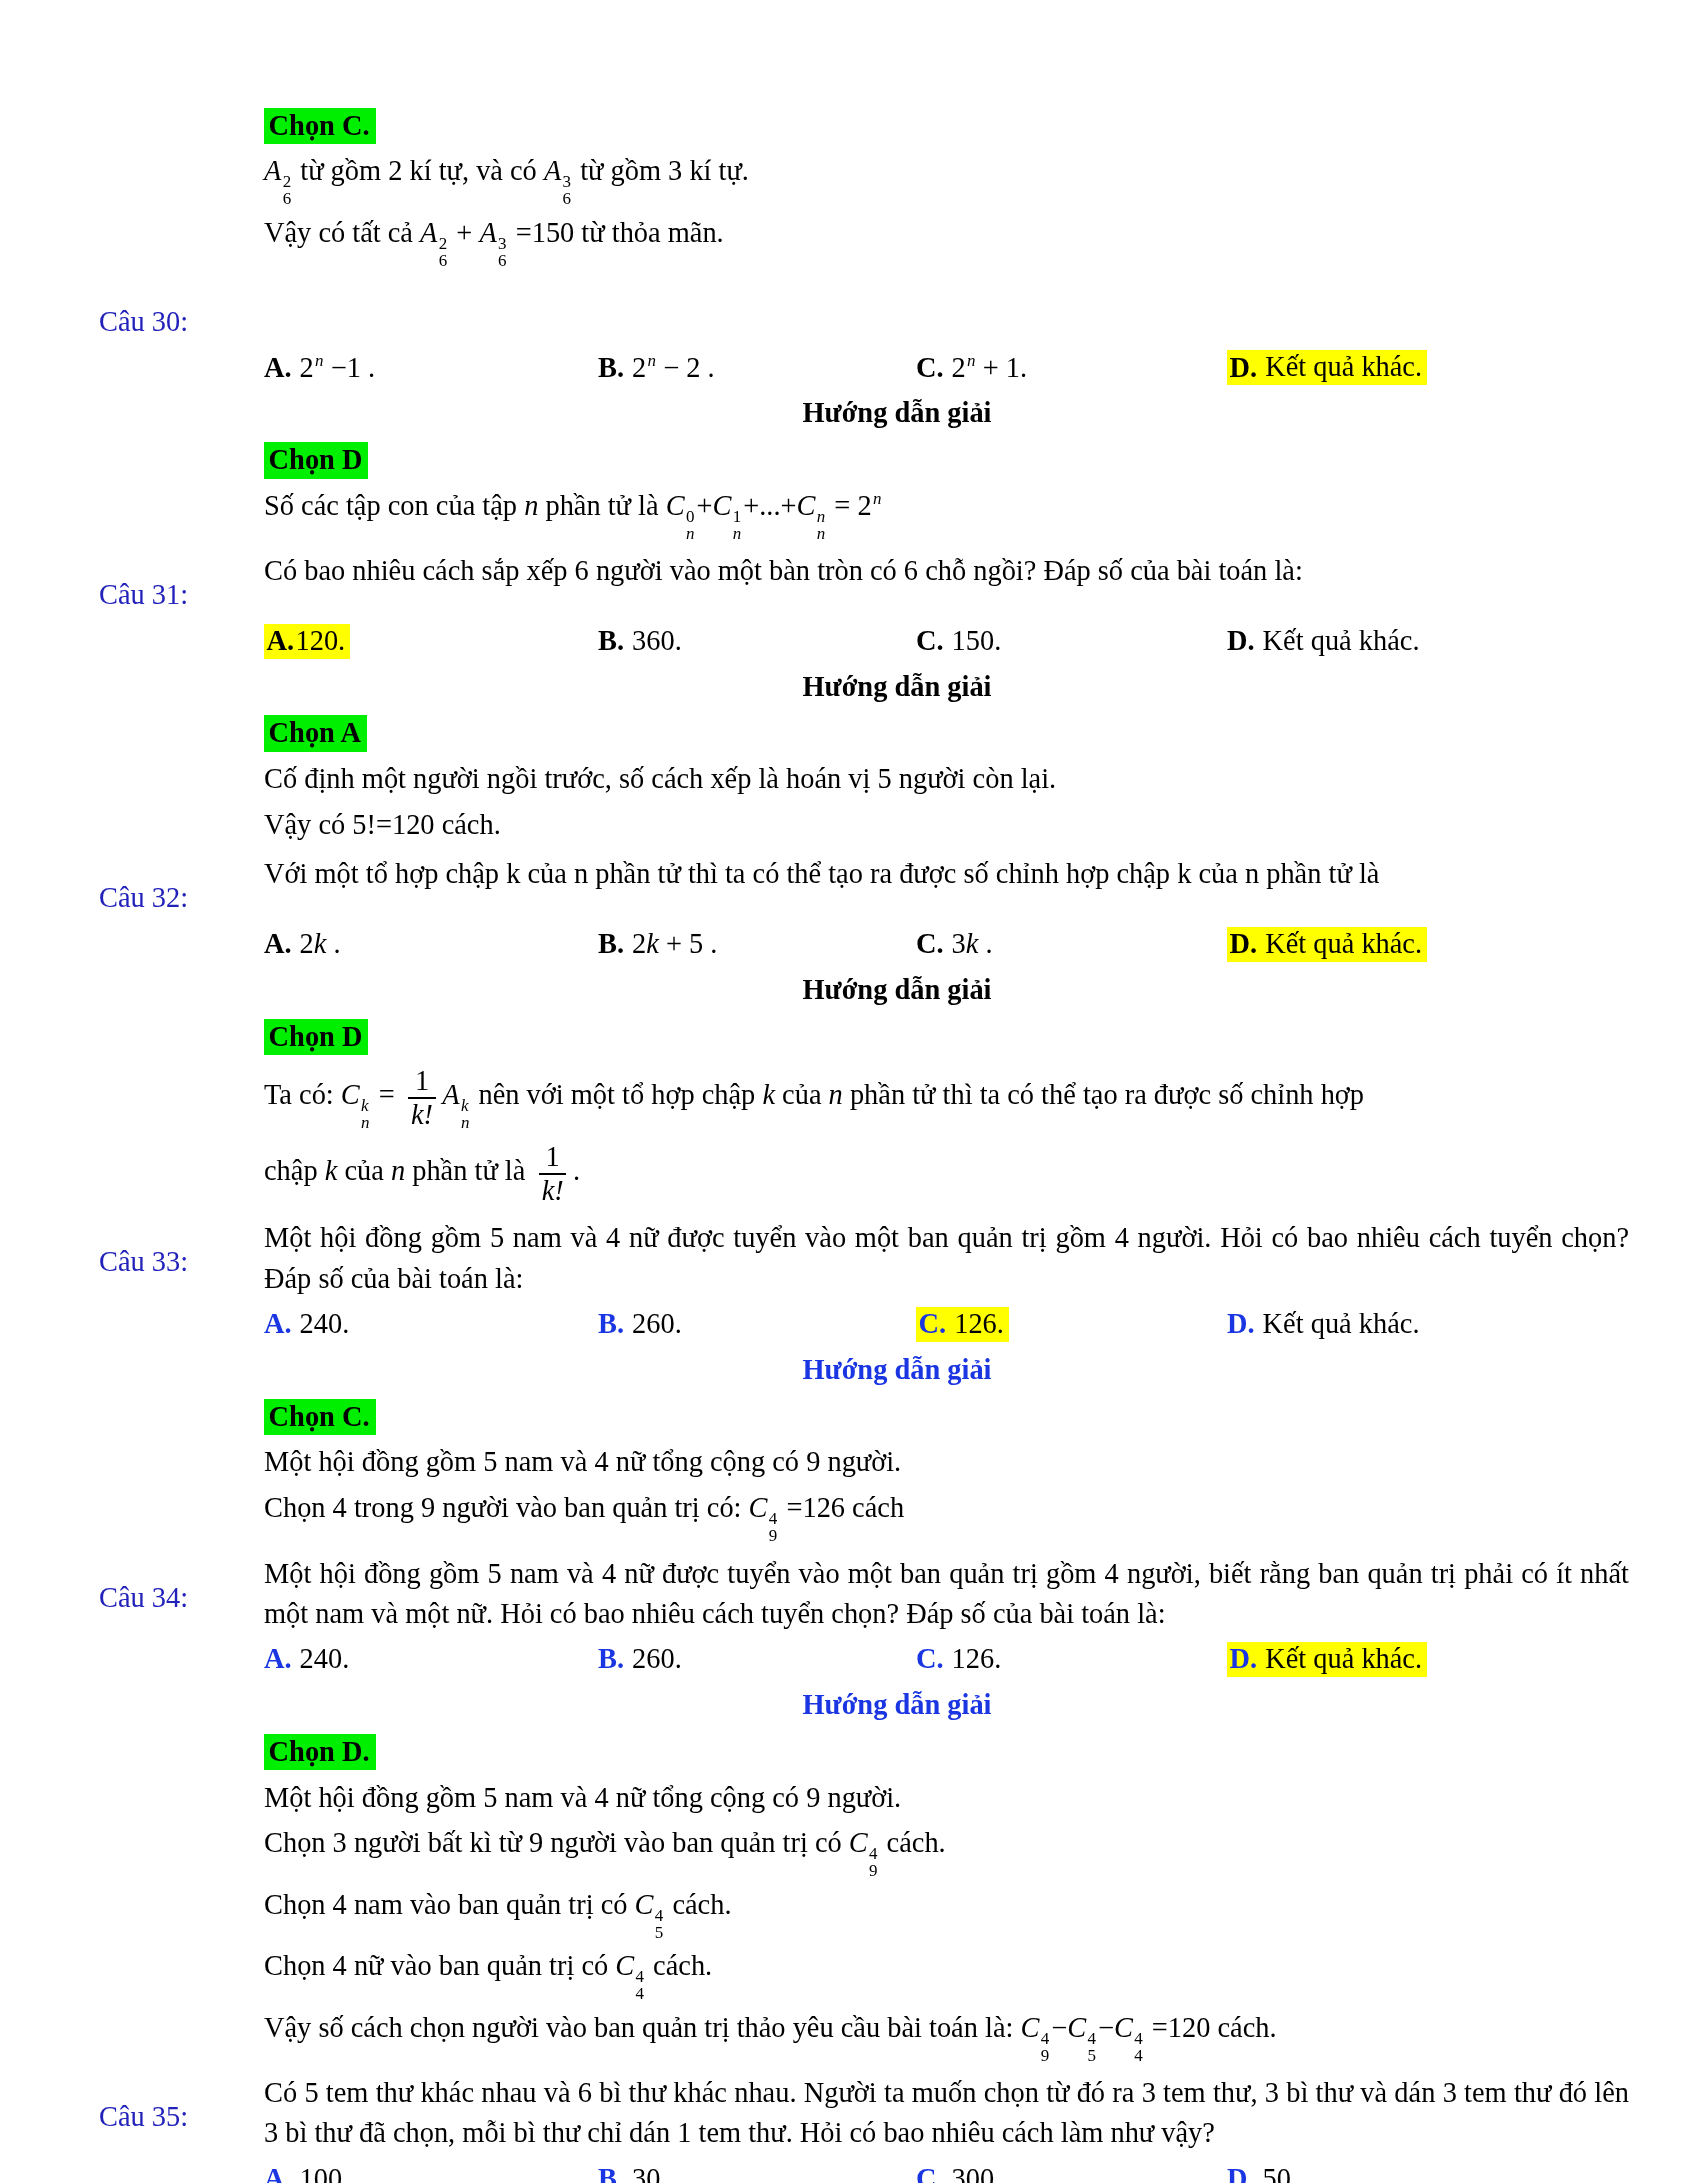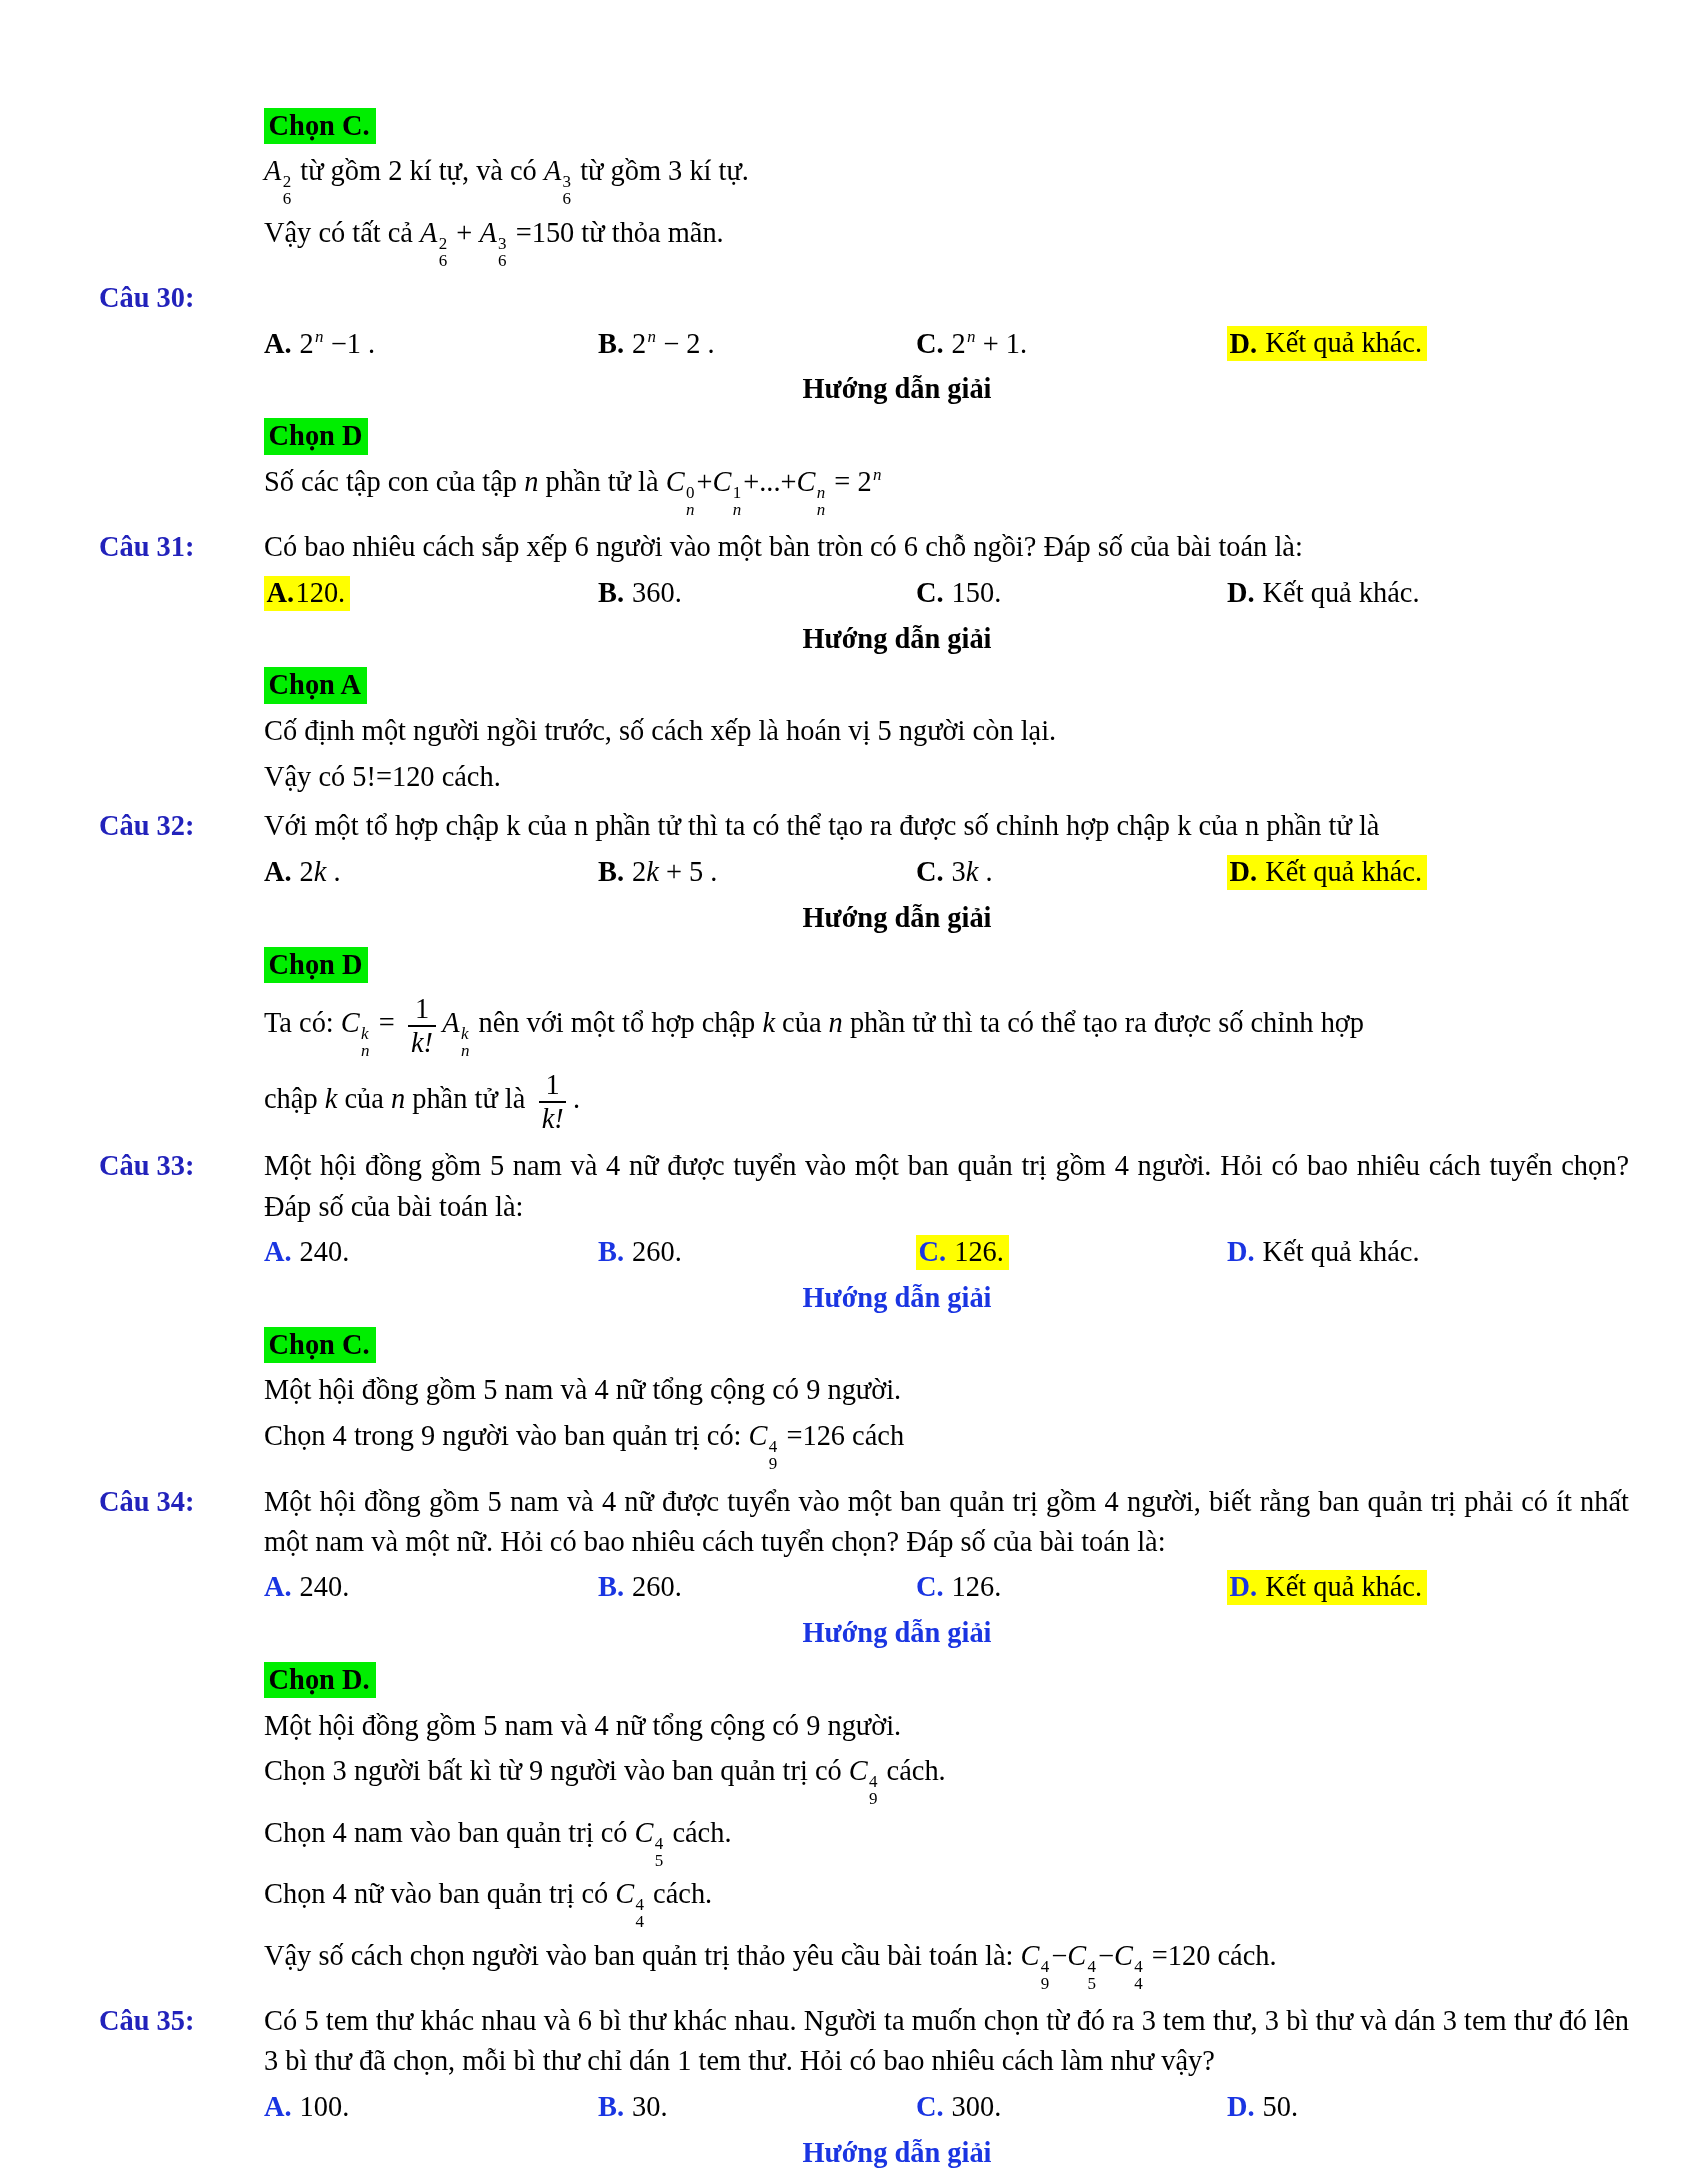--- a/index.html
+++ b/index.html
@@ -10,21 +10,21 @@
     --hl-yellow:#ffff00;
     --ink:#000000;
     --paper:#ffffff;
   }
   html,body{margin:0;padding:0;width:1687px;height:2183px;background:var(--paper);overflow:hidden;}
   body{font-family:"Liberation Serif","DejaVu Serif",serif;font-size:28.4px;color:var(--ink);}
   .doc{padding:99px 58px 0 99px;}
   .row{display:flex;align-items:flex-start;margin:5.3px 0;}
   .row.q{margin-top:9.3px;}
   .row.choice{margin:6.6px 0 4px;}
-  .lab{flex:0 0 165px;font-weight:bold;color:var(--label-blue);line-height:1.42;}
+  .lab{flex:0 0 165px;font-weight:normal;color:var(--label-blue);line-height:1.42;margin-top:24px;}
   .cell{flex:1;min-width:0;line-height:1.42;}
   .just{text-align:justify;}
   .center{text-align:center;padding-right:99px;}
   .hdg{font-weight:bold;align-items:flex-end;}
   .hdg.blue{color:var(--link-blue);}
   .ghl{background:var(--hl-green);font-weight:bold;padding:2px 6px 3.3px 4.6px;margin-top:37px;}
   .optrow{display:flex;align-items:center;}
   .opt{flex:0 0 334px;}
   .opt1{flex:0 0 318px;}
   .opt2{flex:0 0 311px;}

